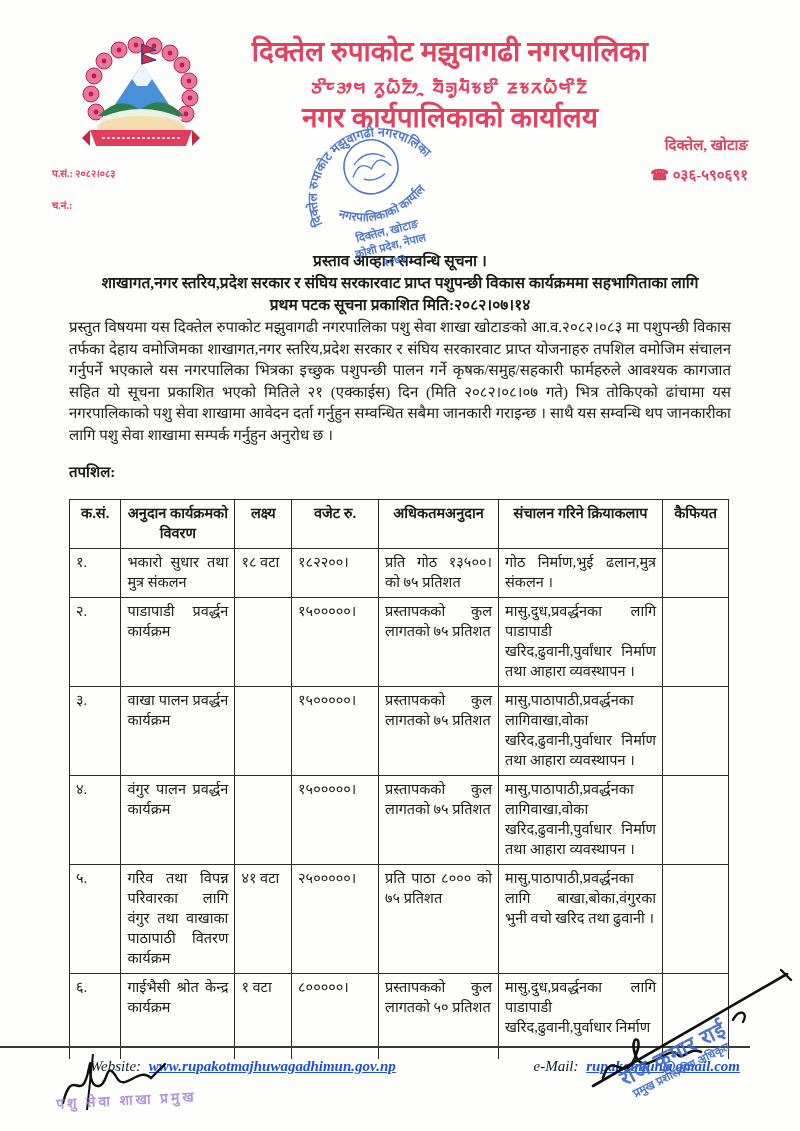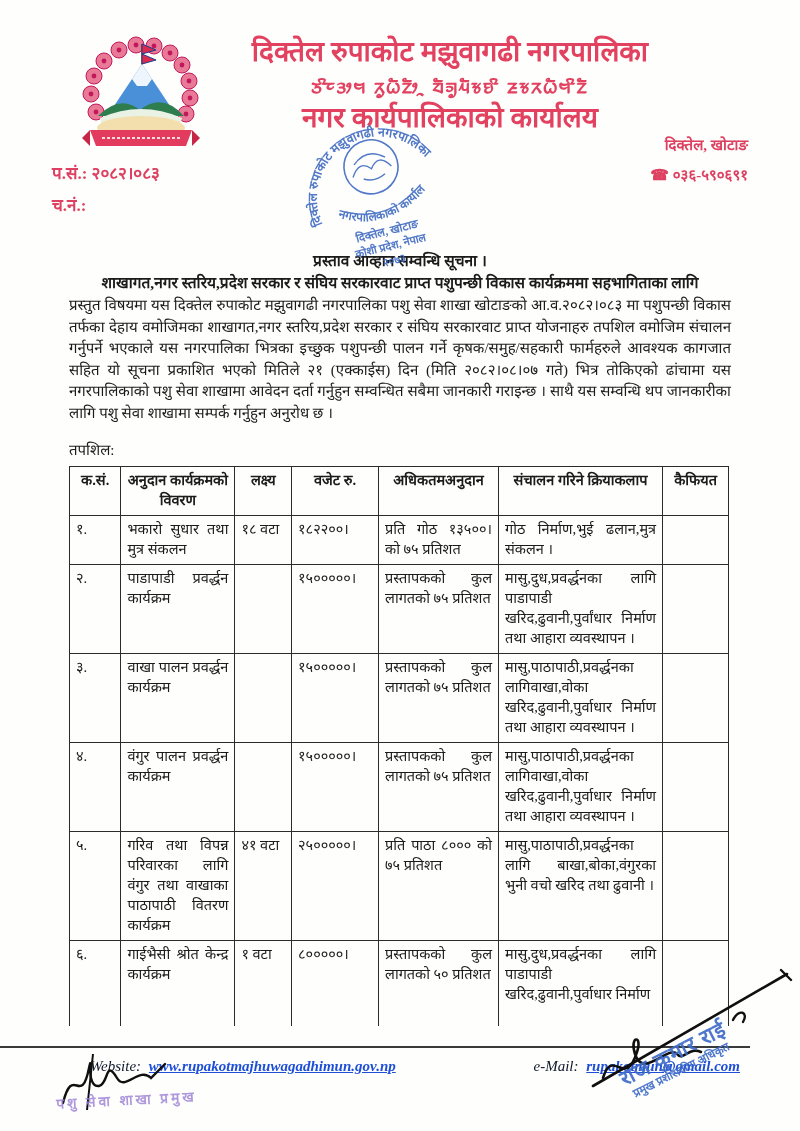--- a/index.html
+++ b/index.html
@@ -9,27 +9,27 @@
     color:#1b1b1b;overflow:hidden;
   }
   .red{color:#dd4060;}
   
   .header{position:relative;height:250px;}
   .logo{position:absolute;left:76px;top:34px;width:130px;height:126px;}
   .titles{position:absolute;left:170px;top:34px;width:560px;text-align:center;}
   .title-main{font-size:28px;font-weight:bold;color:#e2415f;line-height:36px;}
   .title-kirat{font-size:21px;font-weight:bold;color:#e2415f;line-height:32px;letter-spacing:2px;}
   .title-office{font-size:28px;font-weight:bold;color:#e2415f;line-height:32px;}
-  .ref-block{position:absolute;left:52px;top:158px;font-size:17px;font-weight:bold;line-height:32px;}
+  .ref-block{position:absolute;left:52px;top:158px;font-size:10px;font-weight:bold;line-height:32px;}
   .contact-block{position:absolute;right:52px;top:130px;font-size:15px;font-weight:bold;text-align:right;line-height:30px;}
   .stamp-blue{position:absolute;left:298px;top:110px;width:160px;height:170px;transform:rotate(-14deg);opacity:.88;}
   
   .subject{width:665px;margin:0 auto;text-align:center;font-weight:bold;font-size:15.5px;line-height:22px;}
   .body-par{width:662px;margin:1px auto 16px;text-align:justify;font-size:15px;line-height:21.5px;}
-  .tapasil{width:662px;margin:5px auto;font-size:15px;line-height:21px;}
+  .tapasil{width:662px;margin:16px auto;font-size:15px;line-height:21px;font-weight:bold;}
   
   .table-clip{width:662px;margin:2px auto 0;height:560px;overflow:hidden;}
   table{width:660px;border-collapse:collapse;table-layout:fixed;}
   th,td{border:1.6px solid #2b2b2b;vertical-align:top;padding:3px 6px 5px;
         font-size:14.5px;line-height:20px;text-align:justify;}
   th{font-weight:bold;text-align:center;}
   col.c1{width:7.8%}col.c2{width:17.3%}col.c3{width:8.6%}col.c4{width:13.2%}
   col.c5{width:18.2%}col.c6{width:24.9%}col.c7{width:10.0%}
   tr.row-last td{border-bottom:none;height:120px;}
   
@@ -140,20 +140,21 @@
     <div>
       <span>☎</span>
       <span>०३६-५९०६९१</span>
     </div>
   </div>
 </div>
 
 <div class="subject">
   <div>प्रस्ताव आव्हान सम्वन्धि सूचना ।</div>
   <div>शाखागत,नगर स्तरिय,प्रदेश सरकार र संघिय सरकारवाट प्राप्त पशुपन्छी विकास कार्यक्रममा सहभागिताका लागि</div>
+  <div>प्रथम पटक सूचना प्रकाशित मिति:२०८२।०७।१४</div>
 </div>
 
 <div class="body-par">प्रस्तुत विषयमा यस दिक्तेल रुपाकोट मझुवागढी नगरपालिका पशु सेवा शाखा खोटाङको आ.व.२०८२।०८३ मा पशुपन्छी विकास तर्फका देहाय वमोजिमका शाखागत,नगर स्तरिय,प्रदेश सरकार र संघिय सरकारवाट प्राप्त योजनाहरु तपशिल वमोजिम संचालन गर्नुपर्ने भएकाले यस नगरपालिका भित्रका इच्छुक पशुपन्छी पालन गर्ने कृषक/समुह/सहकारी फार्महरुले आवश्यक कागजात सहित यो सूचना प्रकाशित भएको मितिले २१ (एक्काईस) दिन (मिति २०८२।०८।०७ गते) भित्र तोकिएको ढांचामा यस नगरपालिकाको पशु सेवा शाखामा आवेदन दर्ता गर्नुहुन सम्वन्धित सबैमा जानकारी गराइन्छ । साथै यस सम्वन्धि थप जानकारीका लागि पशु सेवा शाखामा सम्पर्क गर्नुहुन अनुरोध छ ।</div>
 <div class="tapasil">तपशिल:</div>
 
 <div class="table-clip">
   <table>
     <colgroup>
       <col class="c1">
         <col class="c2">

